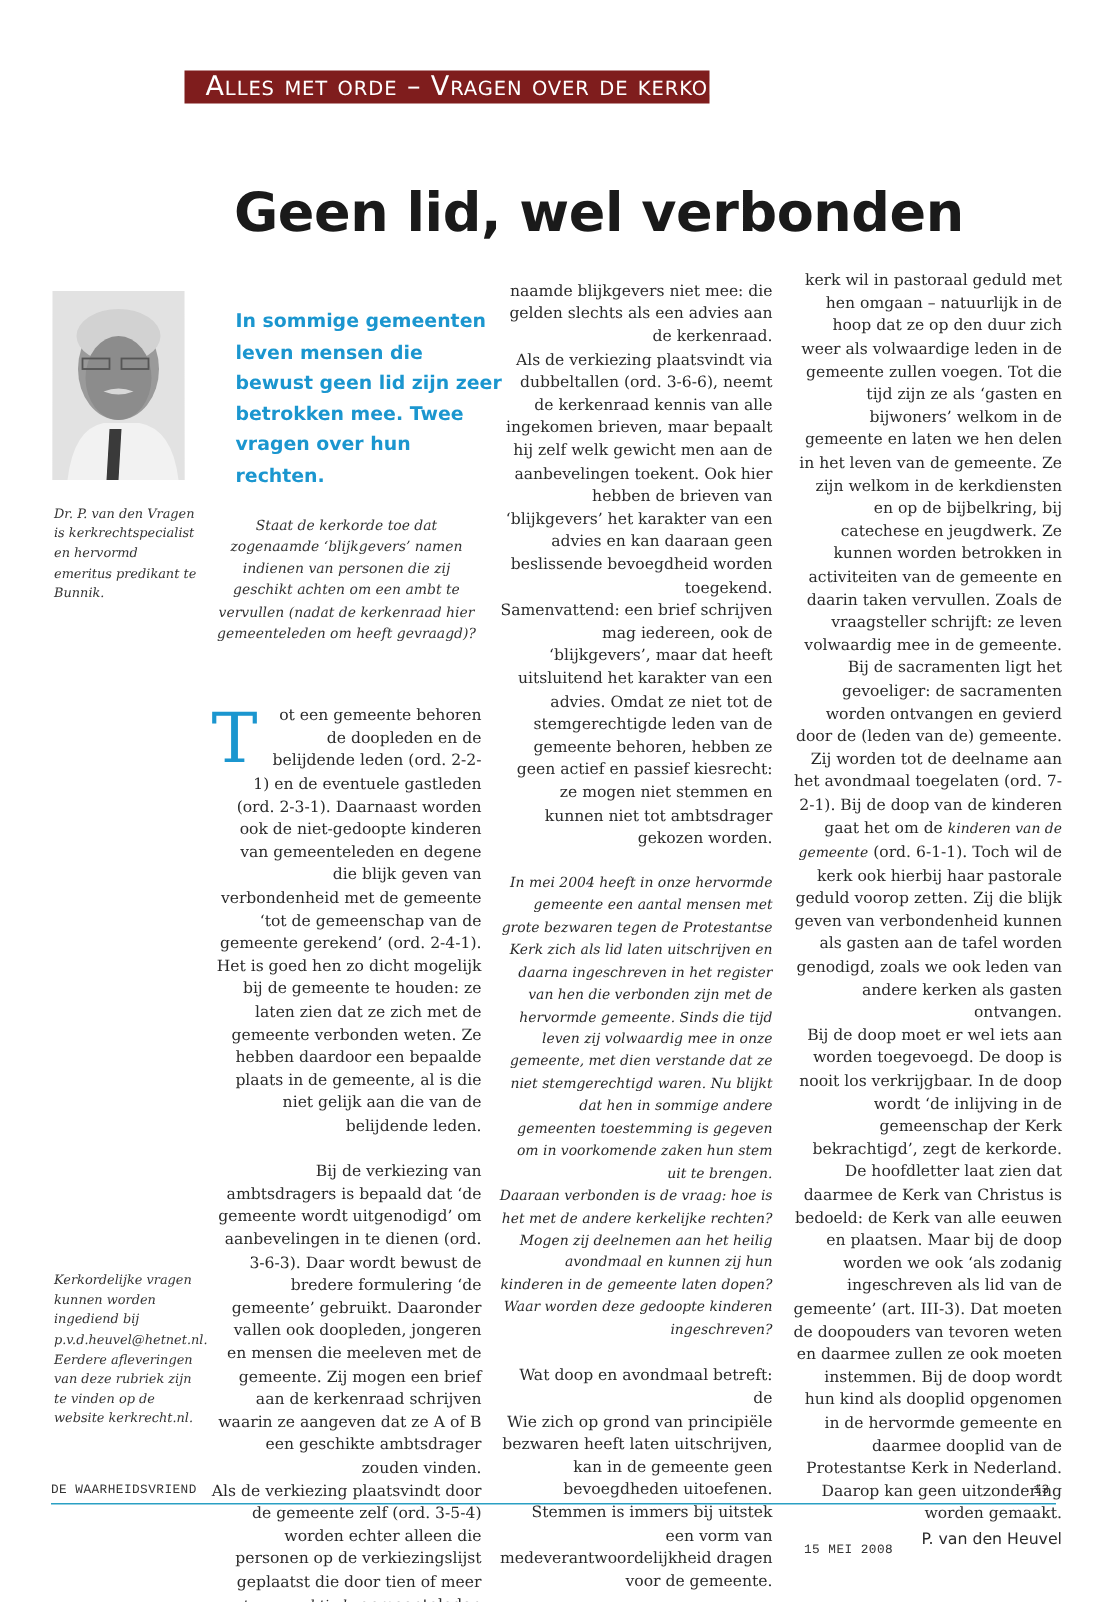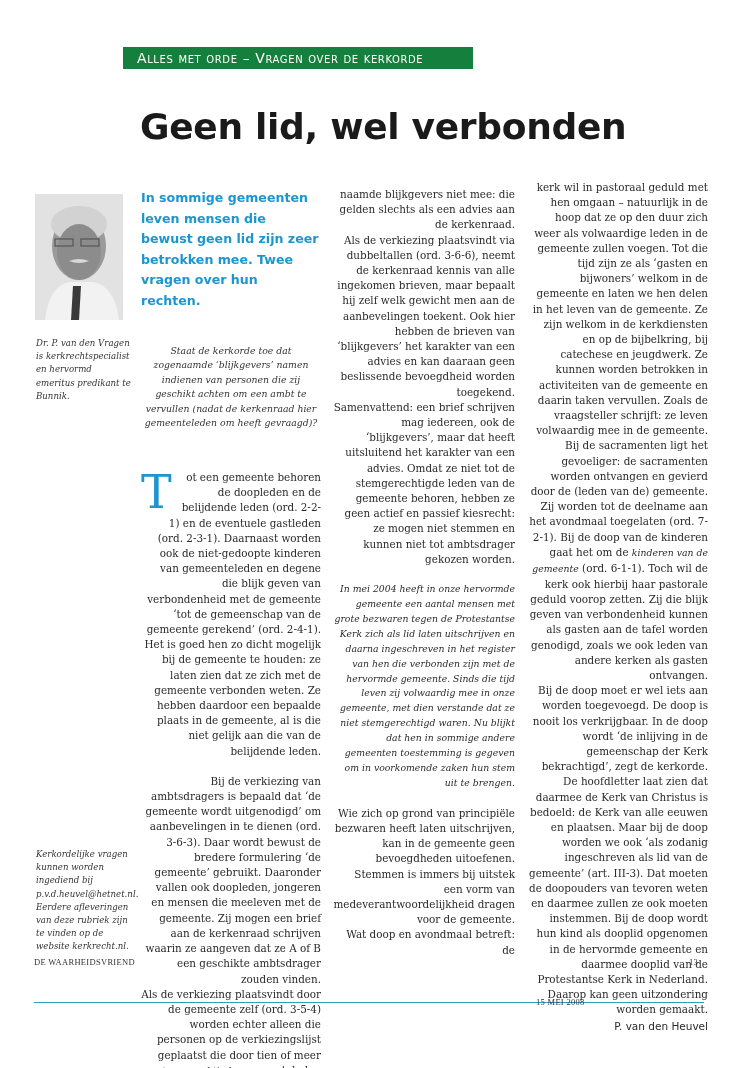--- a/index.html
+++ b/index.html
@@ -1,48 +1,48 @@
 <!DOCTYPE html>
 <html><head>
 <meta charset="utf-8">
 <style>
   html, body { margin: 0; padding: 0; background: #ffffff; }
   body { width: 738px; height: 1068px; position: relative; overflow: hidden;
          font-family: "DejaVu Serif", "Liberation Serif", serif; color: #2a2a2a; }
   .banner { position: absolute; left: 123px; top: 47px; width: 350px; height: 22px;
-            background: #15803d; color: #fff; font-family: "DejaVu Sans", sans-serif;
-            font-size: 14px; letter-spacing: 0.6px; line-height: 22px; padding-left: 14px;
+            background: #7f1d1d; color: #fff; font-family: "DejaVu Sans", sans-serif;
+            font-size: 18px; letter-spacing: 0.6px; line-height: 22px; padding-left: 14px;
             box-sizing: border-box; font-variant: small-caps; white-space: nowrap; }
-  .title { position: absolute; left: 140px; top: 106px; margin: 0;
+  .title { position: absolute; left: 140px; top: 106px; margin: 16px;
            font-family: "DejaVu Sans", sans-serif; font-weight: bold; font-size: 36px;
            color: #1a1a1a; letter-spacing: -0.3px; white-space: nowrap; }
   .photo { position: absolute; left: 35px; top: 194px; width: 88px; height: 126px;
            background: linear-gradient(180deg,#e6e6e6 0%,#d9d9d9 100%); overflow: hidden; }
   .caption { position: absolute; left: 36px; width: 95px; font-style: italic;
              font-size: 8.6px; line-height: 13.2px; color: #333; }
   .cap1 { top: 337px; }
   .cap2 { top: 848px; }
   .col { position: absolute; font-size: 10.4px; line-height: 15.2px; color: #2a2a2a; }
   .col p { margin: 0; text-align: right; }
   .col1 { left: 141px; top: 470px; width: 180px; }
   .col2 { left: 333px; top: 187px; width: 182px; }
   .col3 { left: 528px; top: 180px; width: 180px; }
   .lead { position: absolute; left: 141px; top: 188px; width: 180px;
           font-family: "DejaVu Sans", sans-serif; font-weight: bold; color: #1b96cf;
-          font-size: 12.6px; line-height: 20.5px; margin: 0; }
+          font-size: 12.6px; line-height: 20.5px; margin: 16px; }
   .question { position: absolute; left: 141px; top: 344px; width: 180px; margin: 0;
               font-style: italic; font-size: 9.3px; line-height: 14.4px; color: #333; text-align: center; }
   .italic-block { font-style: italic; font-size: 9.3px; line-height: 14.9px; }
   .gap { height: 15px; }
   .dropcap { float: left; font-size: 46px; line-height: 40px; color: #1b96cf;
              margin: 2px 3px 0 0; font-family: "DejaVu Serif", serif; }
   .signature { text-align: right; font-family: "DejaVu Sans", sans-serif; font-weight: normal;
                font-size: 10.5px; margin-top: 1px !important; }
   .footer-line { position: absolute; left: 34px; top: 1002px; width: 670px; height: 1px; background: #2aa0c4; }
-  .footer { position: absolute; top: 957px; font-family: Liberation Serif, serif; font-size: 8.5px;
+  .footer { position: absolute; top: 988px; font-family: Liberation Mono, monospace; font-size: 8.5px;
             color: #333; letter-spacing: 0.3px; white-space: nowrap; }
   .f-left { left: 34px; }
   .f-date { left: 536px; margin-top: 40px; }
   .f-page { left: 689px; }
 </style>
 </head>
 <body>
 
 <div class="banner">Alles met orde – Vragen over de kerkorde</div>
 <h1 class="title">Geen lid, wel verbonden</h1>
@@ -73,23 +73,24 @@
   <p>Bij de verkiezing van ambtsdragers is bepaald dat ‘de gemeente wordt uitgenodigd’ om aanbevelingen in te dienen (ord. 3-6-3). Daar wordt bewust de bredere formulering ‘de gemeente’ gebruikt. Daaronder vallen ook doopleden, jongeren en mensen die meeleven met de gemeente. Zij mogen een brief aan de kerkenraad schrijven waarin ze aangeven dat ze A of B een geschikte ambtsdrager zouden vinden.</p>
   <p><span>Als de verkiezing plaatsvindt door de gemeente zelf (ord. 3-5-4) worden echter alleen die personen op de verkiezingslijst geplaatst die door tien of meer </span><em class="italic-block">stemgerechtigde</em><span> gemeenteleden zijn aanbevolen. Daarbij tellen de brieven van zoge-</span></p>
 </div>
 
 <div class="col col2">
   <p>naamde blijkgevers niet mee: die gelden slechts als een advies aan de kerkenraad.</p>
   <p>Als de verkiezing plaatsvindt via dubbeltallen (ord. 3-6-6), neemt de kerkenraad kennis van alle ingekomen brieven, maar bepaalt hij zelf welk gewicht men aan de aanbevelingen toekent. Ook hier hebben de brieven van ‘blijkgevers’ het karakter van een advies en kan daaraan geen beslissende bevoegdheid worden toegekend.</p>
   <p>Samenvattend: een brief schrijven mag iedereen, ook de ‘blijkgevers’, maar dat heeft uitsluitend het karakter van een advies. Omdat ze niet tot de stemgerechtigde leden van de gemeente behoren, hebben ze geen actief en passief kiesrecht: ze mogen niet stemmen en kunnen niet tot ambtsdrager gekozen worden.</p>
   <div class="gap"></div>
   <p class="italic-block">In mei 2004 heeft in onze hervormde gemeente een aantal mensen met grote bezwaren tegen de Protestantse Kerk zich als lid laten uitschrijven en daarna ingeschreven in het register van hen die verbonden zijn met de hervormde gemeente. Sinds die tijd leven zij volwaardig mee in onze gemeente, met dien verstande dat ze niet stemgerechtigd waren. Nu blijkt dat hen in sommige andere gemeenten toestemming is gegeven om in voorkomende zaken hun stem uit te brengen.</p>
+  <p class="italic-block">Daaraan verbonden is de vraag: hoe is het met de andere kerkelijke rechten? Mogen zij deelnemen aan het heilig avondmaal en kunnen zij hun kinderen in de gemeente laten dopen? Waar worden deze gedoopte kinderen ingeschreven?</p>
   <div class="gap"></div>
+  <p>Wat doop en avondmaal betreft: de</p>
   <p>Wie zich op grond van principiële bezwaren heeft laten uitschrijven, kan in de gemeente geen bevoegdheden uitoefenen. Stemmen is immers bij uitstek een vorm van medeverantwoordelijkheid dragen voor de gemeente.</p>
-  <p>Wat doop en avondmaal betreft: de</p>
 </div>
 
 <div class="col col3">
   <p>kerk wil in pastoraal geduld met hen omgaan – natuurlijk in de hoop dat ze op den duur zich weer als volwaardige leden in de gemeente zullen voegen. Tot die tijd zijn ze als ‘gasten en bijwoners’ welkom in de gemeente en laten we hen delen in het leven van de gemeente. Ze zijn welkom in de kerkdiensten en op de bijbelkring, bij catechese en jeugdwerk. Ze kunnen worden betrokken in activiteiten van de gemeente en daarin taken vervullen. Zoals de vraagsteller schrijft: ze leven volwaardig mee in de gemeente.</p>
   <p><span>Bij de sacramenten ligt het gevoeliger: de sacramenten worden ontvangen en gevierd door de (leden van de) gemeente. Zij worden tot de deelname aan het avondmaal toegelaten (ord. 7-2-1). Bij de doop van de kinderen gaat het om de </span><em class="italic-block">kinderen van de gemeente</em><span> (ord. 6-1-1). Toch wil de kerk ook hierbij haar pastorale geduld voorop zetten. Zij die blijk geven van verbondenheid kunnen als gasten aan de tafel worden genodigd, zoals we ook leden van andere kerken als gasten ontvangen.</span></p>
   <p>Bij de doop moet er wel iets aan worden toegevoegd. De doop is nooit los verkrijgbaar. In de doop wordt ‘de inlijving in de gemeenschap der Kerk bekrachtigd’, zegt de kerkorde. De hoofdletter laat zien dat daarmee de Kerk van Christus is bedoeld: de Kerk van alle eeuwen en plaatsen. Maar bij de doop worden we ook ‘als zodanig ingeschreven als lid van de gemeente’ (art. III-3). Dat moeten de doopouders van tevoren weten en daarmee zullen ze ook moeten instemmen. Bij de doop wordt hun kind als dooplid opgenomen in de hervormde gemeente en daarmee dooplid van de Protestantse Kerk in Nederland. Daarop kan geen uitzondering worden gemaakt.</p>
   <p class="signature">P. van den Heuvel</p>
 </div>
 
 <div class="footer-line"></div>

